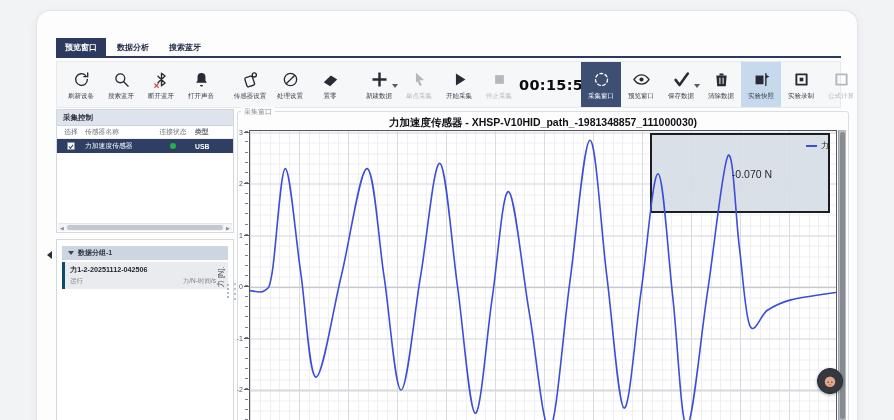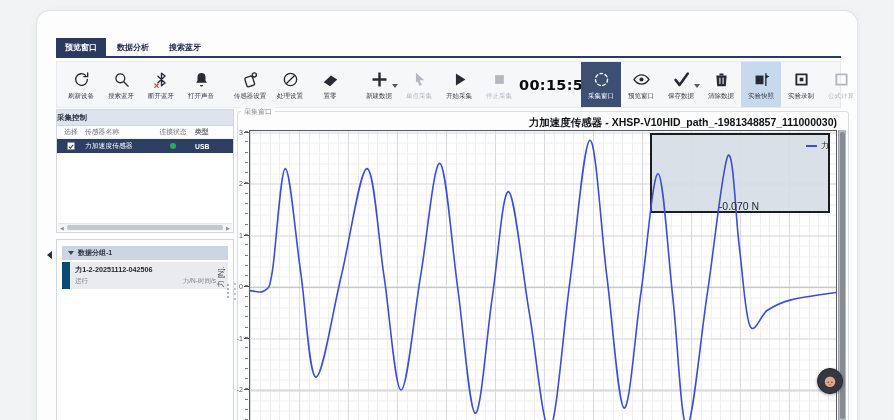--- a/index.html
+++ b/index.html
@@ -32,21 +32,21 @@
   .tb-btn.selected .lbl { color:#fff; }
   .tb-btn.highlighted { background:#c7daed; }
   .tb-caret { position:absolute; right:1px; top:22px; width:0; height:0;
     border-left:3px solid transparent; border-right:3px solid transparent; border-top:4px solid #555a64; }
   .tb-timer { flex:0 0 auto; width:62px; text-align:center; font-size:14.5px; font-weight:800;
     letter-spacing:.3px; color:#0a0a0c; font-family:"DejaVu Sans",sans-serif; }
 
   
   .panel { position:absolute; left:19px; width:178px; background:#fff; border:1px solid #d3d8de; }
   .panel-hd { height:16px; background:#dde4ed; border-bottom:1px solid #cdd5df;
-    font-size:7.5px; font-weight:bold; color:#2f3440; display:flex; align-items:center; }
+    font-size:7.5px; font-weight:bold; color:#2f3440; display:flex; align-items:center; padding-left:6px; }
   #panel-collect { top:98px; height:124px; }
   #panel-data { top:228px; bottom:6px; }
 
   .tbl-head { display:flex; height:13px; align-items:center; font-size:6.8px; color:#6a7079;
     border-bottom:1px solid #eef0f2; }
   .tbl-row { display:flex; height:14px; align-items:center; font-size:6.8px; }
   .tbl-row.selected { background:#2e3f63; color:#fff; }
   .col-sel { width:28px; text-align:center; }
   .col-name { width:66px; }
   .col-status { width:44px; display:flex; justify-content:center; }
@@ -58,40 +58,40 @@
 
   .hscroll { position:absolute; left:1px; right:1px; bottom:1px; height:8px; background:#f2f3f5;
     border-top:1px solid #e4e6ea; display:flex; align-items:center; }
   .hs-arrow { width:8px; font-size:5px; color:#8a8f99; text-align:center; line-height:8px; }
   .hs-thumb { height:5px; background:#c3c7cf; border-radius:2px; flex:1; margin:0 1px; }
 
   .group-row { margin:6px 5px 0; height:14px; background:#ccd6e2; display:flex; align-items:center;
     gap:4px; padding-left:6px; font-size:7px; font-weight:bold; color:#2f3542; }
   .tri-down { width:0; height:0; border-left:3.5px solid transparent; border-right:3.5px solid transparent;
     border-top:4.5px solid #3c4453; }
-  .data-item { position:relative; margin:2px 5px 0; background:#e9ebef; border-left:8px solid #0c4a6e;
+  .data-item { position:relative; margin:2px 5px 0; background:#e9ebef; border-left:3px solid #0c4a6e;
     padding:3px 12px 3px 5px; }
   .di-title { font-size:7.2px; font-weight:bold; color:#1d2129; white-space:nowrap; }
   .di-sub { display:flex; justify-content:space-between; font-size:6.5px; color:#7a8089; margin-top:2px; }
   .di-menu { position:absolute; right:1px; top:4px; font-size:7px; color:#555; line-height:1; }
   .vgrip { position:absolute; right:4px; top:44px; display:flex; flex-direction:column; gap:2px; }
   .vgrip i { width:2px; height:2px; border-radius:50%; background:#9aa0a8; }
 
   
   .collapse-handle { position:absolute; left:10px; top:240px; width:0; height:0;
     border-top:4px solid transparent; border-bottom:4px solid transparent; border-right:5px solid #2a2d33; }
   .splitter-grip { position:absolute; left:197px; top:272px; display:flex; flex-direction:column; gap:3px; }
   .splitter-grip i { width:2px; height:2px; border-radius:50%; background:#aab0b8; }
 
   
   .chart-fieldset { position:absolute; left:200px; top:100px; width:612px; bottom:-6px;
     border:1px solid #dadde2; border-radius:3px; }
   .chart-fieldset-label { position:absolute; left:204px; top:96px; background:#fdfdfe; padding:0 3px;
     font-size:7px; color:#8a8f99; }
-  .chart-title { position:absolute; left:212px; top:105px; width:588px; text-align:right;
+  .chart-title { position:absolute; left:212px; top:105px; width:588px; text-align:center;
     font-size:10.5px; font-weight:bold; color:#101216; white-space:nowrap; }
 
   .plot { position:absolute; left:212px; top:119px; width:588px; height:291px; background:#fff;
     border:1px solid #55585e; border-bottom:none; overflow:hidden;
     background-image:
       linear-gradient(#c6c9ce,#c6c9ce),
       repeating-linear-gradient(to right,#d9dbdf 0 1px,transparent 1px 49px),
       repeating-linear-gradient(to bottom,#d9dbdf 0 1px,transparent 1px 51.5px),
       repeating-linear-gradient(to right,#efeff2 0 1px,transparent 1px 9.8px),
       repeating-linear-gradient(to bottom,#efeff2 0 1px,transparent 1px 10.3px);
@@ -384,21 +384,21 @@
 
     <div class="plot" id="plot">
       <div class="sel-box" id="sel-box" style="left: 399.84px; top: 2.037px; width: 179.928px; height: 80.025px;"></div>
       <svg class="curve" id="curve-svg" width="588" height="291">
         <path id="curve-path" fill="none" stroke-width="1.6" stroke-linejoin="round" stroke-linecap="round" d="M0.0,159.6C2.5,159.6 11.0,162.8 14.7,159.6C18.4,156.4 18.9,160.9 22.3,140.6C25.8,120.2 30.6,37.6 35.3,37.6C40.0,37.6 45.5,105.8 50.6,140.6C55.7,175.3 59.1,245.3 65.9,246.1C72.6,247.0 82.6,180.5 91.1,145.7C99.7,110.9 109.9,37.6 117.0,37.6C124.2,37.6 128.4,108.8 134.1,145.7C139.7,182.6 145.0,259.0 151.1,259.0C157.2,259.0 164.1,183.5 170.5,145.7C177.0,107.9 183.7,30.7 189.9,32.4C196.1,34.1 201.7,114.4 207.6,156.0C213.4,197.6 219.4,280.5 225.2,282.2C231.0,283.9 236.7,203.2 242.3,166.3C247.8,129.4 252.5,58.1 258.7,60.7C264.9,63.3 272.4,142.3 279.3,181.8C286.2,221.2 293.1,302.8 299.9,297.6C306.6,292.5 313.2,198.9 319.9,150.8C326.5,102.8 333.7,10.1 339.9,9.2C346.0,8.4 351.2,101.1 356.9,145.7C362.6,190.3 368.3,274.4 374.0,277.0C379.7,279.6 385.3,200.2 391.0,161.2C396.7,122.1 402.8,41.8 408.1,42.7C413.4,43.6 418.0,124.2 422.8,166.3C427.6,208.4 431.1,295.9 436.9,295.1C442.7,294.2 450.6,206.2 457.5,161.2C464.3,116.1 472.8,32.4 478.0,24.7C483.3,17.0 485.6,86.5 489.2,114.8C492.8,143.1 495.1,183.9 499.8,194.6C504.5,205.4 510.6,183.5 517.4,179.2C524.3,174.9 529.2,171.9 541.0,168.9C552.7,165.9 580.2,162.4 588.0,161.2" stroke="#3c4ed8"></path>
       </svg>
       <div class="legend" id="legend" style="right: 7px; top: 9px;">
         <span class="swatch" style="background: rgb(60, 78, 216);"></span>
         <span>力</span>
       </div>
-      <div class="annotation" id="annotation" style="left: 489px; top: 43.068px; margin-top: 32px;">-0.070 N</div>
+      <div class="annotation" id="annotation" style="left: 502px; top: 43.068px;">-0.070 N</div>
     </div>
 
     <div class="vscrollbar">
         <div class="thumb"></div>
       </div>
 
     <div class="avatar">
       <svg width="18" height="18" viewBox="0 0 24 24">
         <circle cx="12" cy="13" r="7" fill="#e3a78e"></circle>
         <path d="M4.5 13a7.5 7.5 0 0 1 15 0c0-2-1-7-7.5-7S4.5 11 4.5 13z" fill="#54392c"></path>

